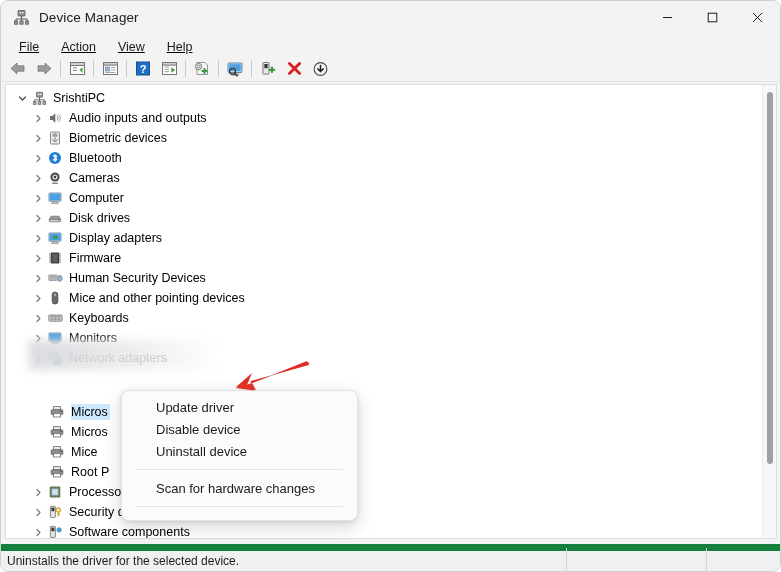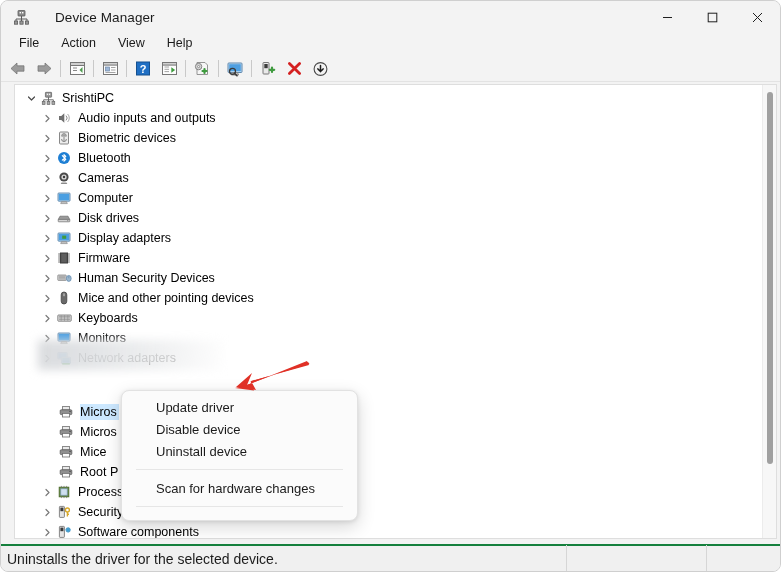--- a/index.html
+++ b/index.html
@@ -26,21 +26,21 @@
     background: #f3f3f3;
     display: flex;
     align-items: center;
   }
   .titlebar-icon {
     margin-left: 11px;
     width: 18px; height: 18px;
     display: flex; align-items: center; justify-content: center;
   }
   .titlebar-text {
-    margin-left: 25px;
+    margin-left: 9px;
     font-size: 13.5px;
     color: #1b1b1b;
     letter-spacing: 0.1px;
   }
   .win-controls {
     position: absolute;
     right: 0; top: 0;
     display: flex;
     height: 33px;
   }
@@ -48,23 +48,24 @@
     width: 45px; height: 33px;
     display: flex; align-items: center; justify-content: center;
     color: #202020;
   }
 
   
   .menubar {
     height: 22px;
     background: #f3f3f3;
     display: flex;
-    align-items: flex-start;
+    align-items: flex-end;
     padding-left: 8px;
     gap: 2px;
+    text-decoration: underline;
   }
   .menu-item {
     font-size: 12.5px;
     color: #1b1b1b;
     padding: 2px 10px;
     border-radius: 3px;
   }
 
   
   .toolbar {
@@ -83,21 +84,21 @@
     width: 1px; height: 17px;
     background: #c9c9c9;
     margin: 0 3px;
   }
 
   
   .tree-panel {
     position: relative;
     height: 455px;
     background: #ffffff;
-    margin: 2px 3px 0 13px;
+    margin: 2px 3px 0 4px;
     border: 1px solid #dedede;
     overflow: hidden;
   }
   .tree {
     position: relative;
     padding-top: 3px;
   }
   .tree-row {
     display: flex;
     align-items: center;
@@ -198,24 +199,24 @@
     border-radius: 3px;
   }
 
   
   .statusbar {
     position: absolute;
     left: 0; bottom: 0;
     width: 781px;
     height: 27px;
     background: #f0f0f0;
-    border-top: 2px solid #15803d;
+    border-top: 7px solid #15803d;
     display: flex;
     align-items: center;
-    font-size: 14px;
+    font-size: 12px;
     color: #1b1b1b;
   }
   .status-main { flex: 0 0 565px; padding-left: 6px; }
   .status-cell {
     flex: 0 0 140px;
     height: 27px;
     border-left: 1px solid #d6d6d6;
   }
   .status-cell.last { flex: 1 1 auto; }
 </style>

